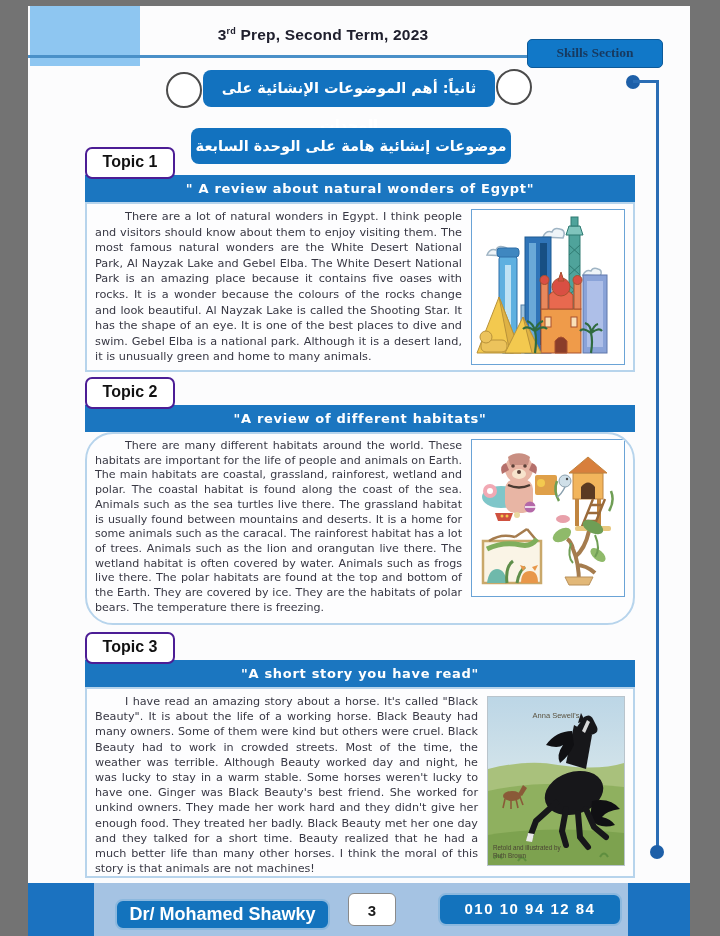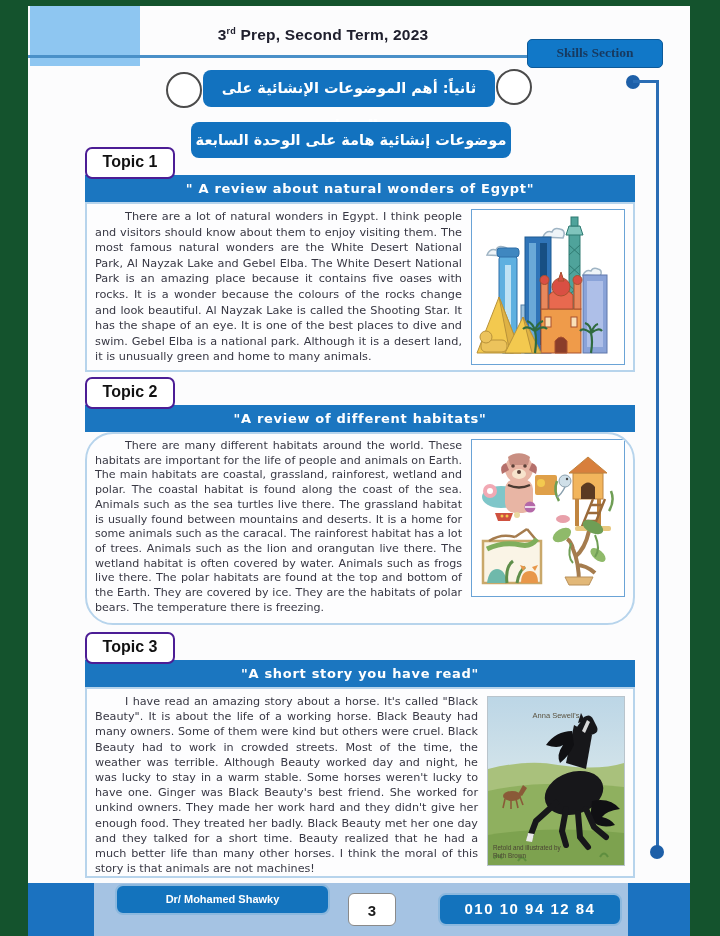--- a/index.html
+++ b/index.html
@@ -1,16 +1,16 @@
 <!DOCTYPE html>
 <html><head>
 <meta charset="utf-8">
 <style>
   html,body{margin:0;padding:0;}
-  .stage{position:relative;width:720px;height:936px;background:#14532d;overflow:hidden;
+  .stage{position:relative;width:720px;height:936px;background:#737373;overflow:hidden;
          font-family:"Liberation Sans",sans-serif;}
   .page{position:absolute;left:28px;top:6px;width:662px;height:930px;background:#fcfcfd;}
 
   
   .corner-rect{position:absolute;left:2px;top:0;width:110px;height:60px;background:#8ec6f1;}
   .hdr-title{position:absolute;left:100px;top:20px;width:390px;text-align:center;
              font-size:15.5px;font-weight:bold;color:#20202e;letter-spacing:.2px;}
   .hdr-title sup{font-size:9px;}
   .hdr-rule{position:absolute;left:0;top:49px;width:500px;height:3px;background:#4a90c8;}
   .skills-box{position:absolute;left:499px;top:33px;width:134px;height:27px;background:#1178c8;
@@ -75,21 +75,21 @@
     <div class="skills-box">Skills Section</div>
 
     <div class="dot" style="left:598px;top:69px;"></div>
     <div class="conn" style="left:605px;top:74px;width:26px;height:3px;"></div>
     <div class="conn" style="left:628px;top:74px;width:3px;height:772px;"></div>
     <div class="dot" style="left:622px;top:839px;"></div>
 
     <div class="ring" style="left:138px;top:66px;"></div>
     <div class="ring" style="left:468px;top:63px;"></div>
     <div class="banner" style="left:175px;top:64px;width:292px;height:37px;line-height:37px;font-size:14.5px;">ثانياً: أهم الموضوعات الإنشائية على الوحدات</div>
-    <div class="banner" style="left:163px;top:116px;width:320px;height:36px;line-height:36px;font-size:14.5px;">موضوعات إنشائية هامة على الوحدة السابعة</div>
+    <div class="banner" style="left:163px;top:122px;width:320px;height:36px;line-height:36px;font-size:14.5px;">موضوعات إنشائية هامة على الوحدة السابعة</div>
 
     <div class="topic-tab" style="left:57px;top:141px;">Topic 1</div>
     <div class="title-bar" style="top:169px;">" A review about natural wonders of Egypt"</div>
     <div class="body-box" style="top:196px;height:170px;">
       <div class="img-frame">
         <svg width="146" height="148" viewBox="0 0 146 148">
           <rect width="146" height="148" fill="#ffffff"></rect>
           <g stroke="#9fb4c4" fill="#eef4f8" stroke-width="1.5">
             <path d="M12,42 q3,-7 9,-5 q2,-5 8,-3 q5,1 4,6 l-1,3 z"></path>
             <path d="M68,24 q3,-7 9,-5 q2,-5 8,-3 q5,1 4,6 l-1,3 z"></path>
@@ -250,19 +250,19 @@
         <div class="cover-author">Anna Sewell's</div>
         <div class="cover-credit">Retold and illustrated by Ruth Brown</div>
       </div>
       <p>I have read an amazing story about a horse. It's called "Black Beauty". It is about the life of a working horse. Black Beauty had many owners. Some of them were kind but others were cruel. Black Beauty had to work in crowded streets. Most of the time, the weather was terrible. Although Beauty worked day and night, he was lucky to stay in a warm stable. Some horses weren't lucky to have one. Ginger was Black Beauty's best friend. She worked for unkind owners. They made her work hard and they didn't give her enough food. They treated her badly. Black Beauty met her one day and they talked for a short time. Beauty realized that he had a much better life than many other horses. I think the moral of this story is that animals are not machines!</p>
     </div>
 
     <div class="footer">
       <div class="f-band"></div>
       <div class="f-block" style="left:0;width:66px;"></div>
       <div class="f-block" style="left:600px;width:62px;"></div>
-      <div class="pill" style="left:87px;top:1px;width:215px;height:31px;font-size:11px;line-height:26px;">Dr/ Mohamed Shawky</div>
+      <div class="pill" style="left:87px;top:16px;width:215px;height:31px;font-size:18px;line-height:26px;">Dr/ Mohamed Shawky</div>
       <div class="page-num">3</div>
       <div class="pill" style="left:410px;top:10px;width:184px;height:33px;font-size:15px;line-height:28px;letter-spacing:1.5px;">010 10 94 12 84</div>
     </div>
 
   </div>
 </div>
 
 </body></html>

